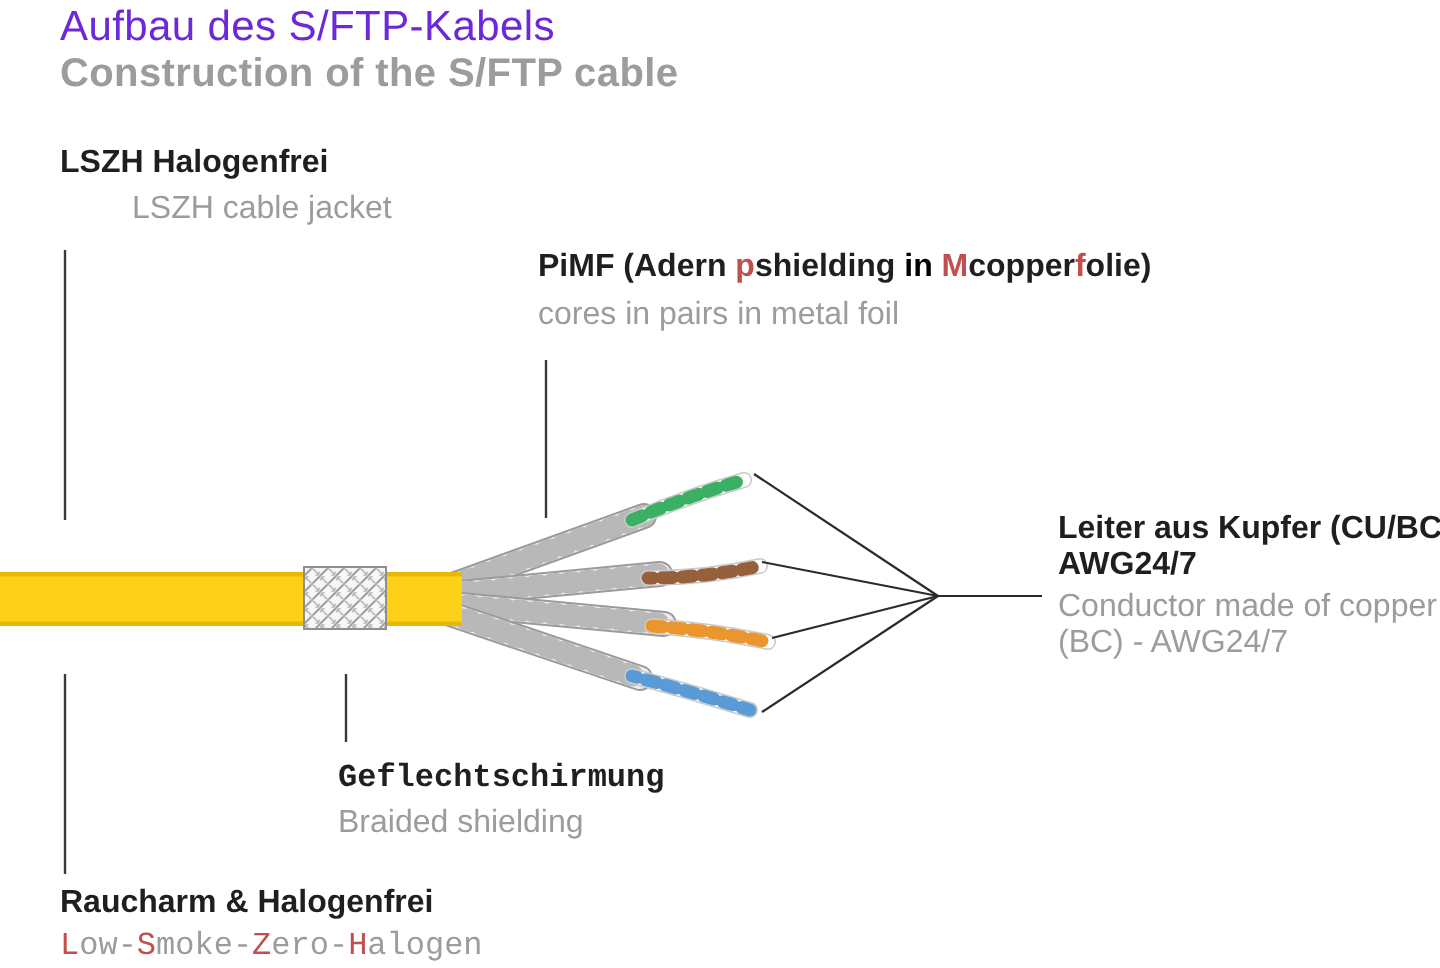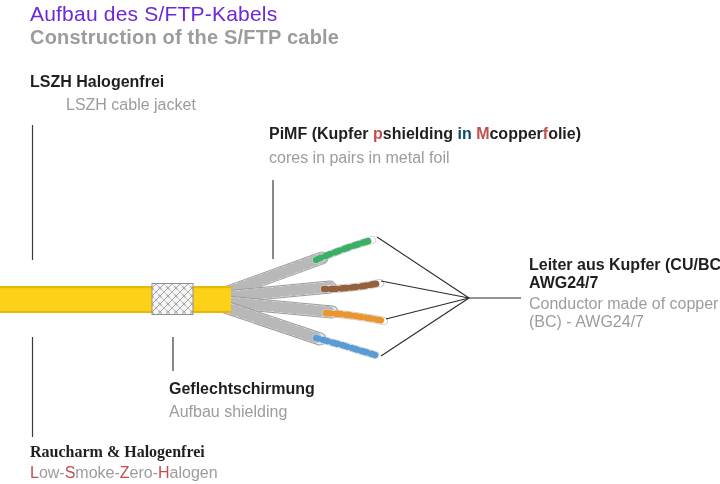--- a/index.html
+++ b/index.html
@@ -12,24 +12,24 @@
   .title-de{left:30px;top:2px;font-size:21px;font-weight:400;color:#6d28d9;letter-spacing:.2px;}
   .title-en{left:30px;top:26px;font-size:20px;font-weight:700;color:#9c9c9c;letter-spacing:.2px;}
   .de-label{font-size:16px;font-weight:600;color:#1f1f1f;}
   .en-label{font-size:16px;font-weight:400;color:#9c9c9c;}
   .lbl-jacket-de{left:30px;top:73px;}
   .lbl-jacket-en{left:30px;top:96px;margin-left:36px;}
   .lbl-pimf-de{left:269px;top:125px;}
   .lbl-pimf-en{left:269px;top:149px;}
   .lbl-conductor{left:529px;top:256px;line-height:18px;}
   .lbl-conductor .gap{height:3px;}
-  .lbl-braid-de{left:169px;top:380px;}
+  .lbl-braid-de{left:169px;top:380px;font-family:Liberation Mono, monospace;}
   .lbl-braid-en{left:169px;top:403px;}
-  .lbl-halogen-de{left:30px;top:443px;font-family:Liberation Serif, serif;}
-  .lbl-halogen-en{left:30px;top:464px;}
+  .lbl-halogen-de{left:30px;top:443px;}
+  .lbl-halogen-en{left:30px;top:464px;font-family:Liberation Mono, monospace;}
   svg{position:absolute;left:0;top:0;}
 </style>
 </head>
 <body>
 
 <svg width="720" height="484" viewBox="0 0 720 484" aria-hidden="true">
   <defs>
     <pattern id="braidPat" width="8" height="8" patternUnits="userSpaceOnUse">
       <rect width="8" height="8" fill="#f6f6f6"></rect>
       <path d="M0 8 L8 0" stroke="#9f9f9f" stroke-width="1"></path>
@@ -118,28 +118,28 @@
     <path d="M469 298 L521 298"></path>
   </g>
 </svg>
 
 <div class="abs title-de">Aufbau des S/FTP-Kabels</div>
 <div class="abs title-en">Construction of the S/FTP cable</div>
 
 <div class="abs de-label lbl-jacket-de">LSZH Halogenfrei</div>
 <div class="abs en-label lbl-jacket-en">LSZH cable jacket</div>
 
-<div class="abs de-label lbl-pimf-de"><span>PiMF (Kupfer </span><span style="color: rgb(192, 80, 77);">p</span><span>shielding </span><span style="color: #0c4a6e;">in</span><span> </span><span style="color: rgb(192, 80, 77);">M</span><span>copper</span><span style="color: rgb(192, 80, 77);">f</span><span>olie)</span></div>
+<div class="abs de-label lbl-pimf-de"><span>PiMF (Adern </span><span style="color: rgb(192, 80, 77);">p</span><span>shielding </span><span style="color: #000000;">in</span><span> </span><span style="color: rgb(192, 80, 77);">M</span><span>copper</span><span style="color: rgb(192, 80, 77);">f</span><span>olie)</span></div>
 <div class="abs en-label lbl-pimf-en">cores in pairs in metal foil</div>
 
 <div class="abs lbl-conductor">
   <div class="de-label">Leiter aus Kupfer (CU/BC)</div>
   <div class="de-label">AWG24/7</div>
   <div class="gap"></div>
   <div class="en-label">Conductor made of copper</div>
   <div class="en-label">(BC) - AWG24/7</div>
 </div>
 
 <div class="abs de-label lbl-braid-de">Geflechtschirmung</div>
-<div class="abs en-label lbl-braid-en">Aufbau shielding</div>
+<div class="abs en-label lbl-braid-en">Braided shielding</div>
 
 <div class="abs de-label lbl-halogen-de">Raucharm &amp; Halogenfrei</div>
 <div class="abs en-label lbl-halogen-en"><span style="color: rgb(192, 80, 77);">L</span><span>ow-</span><span style="color: rgb(192, 80, 77);">S</span><span>moke-</span><span style="color: rgb(192, 80, 77);">Z</span><span>ero-</span><span style="color: rgb(192, 80, 77);">H</span><span>alogen</span></div>
 
 </body></html>

